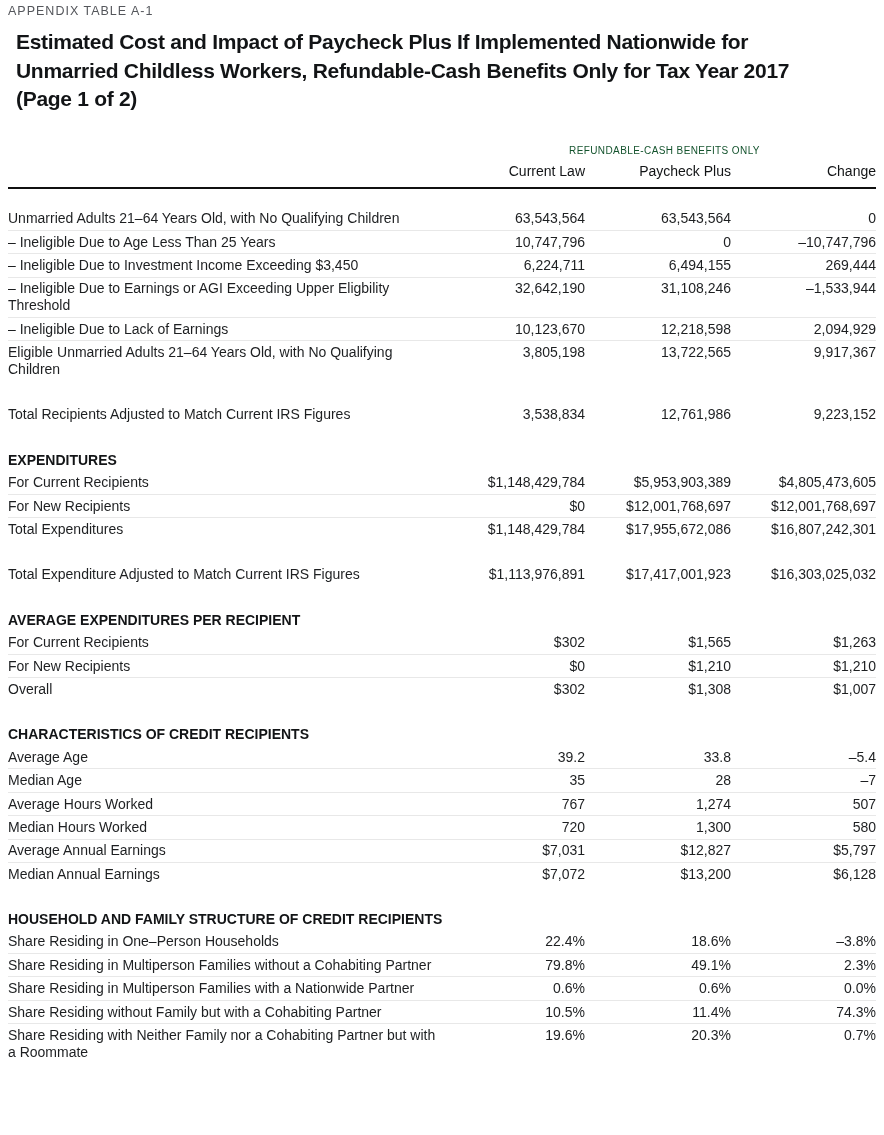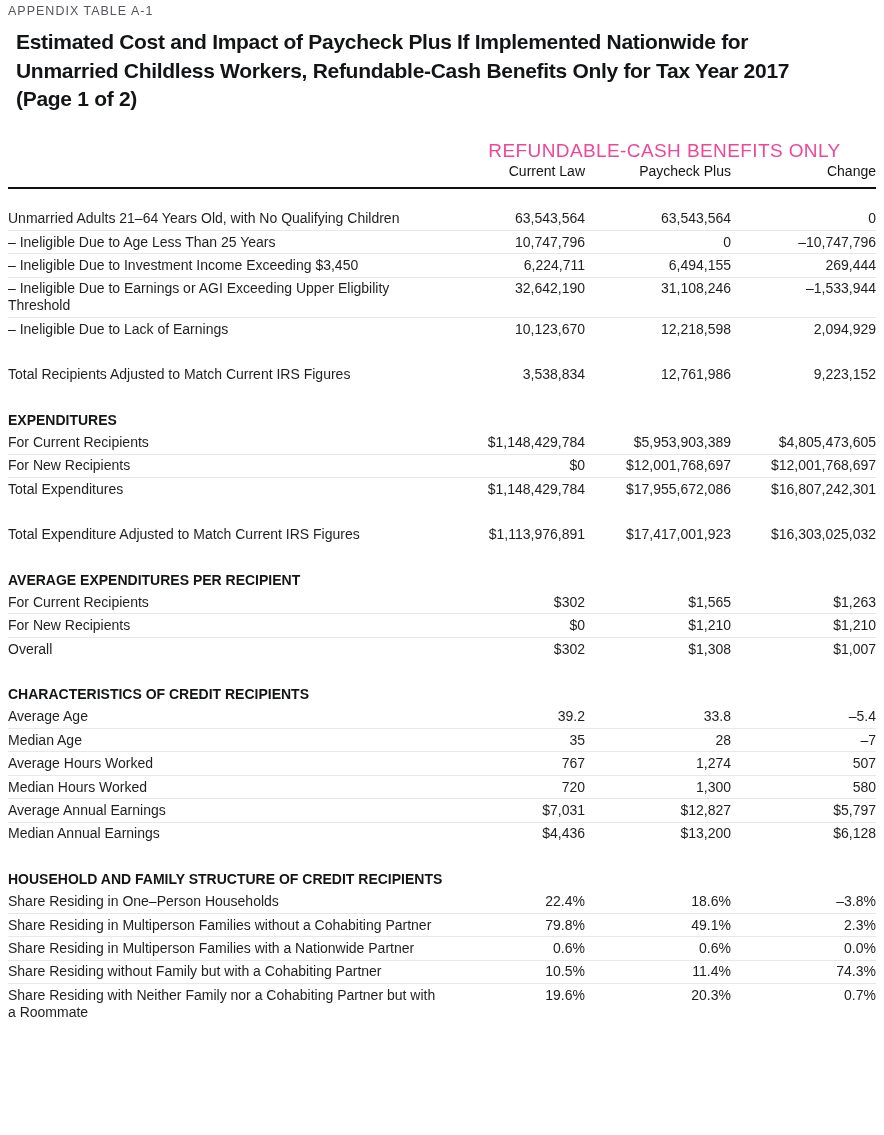--- a/index.html
+++ b/index.html
@@ -19,21 +19,21 @@
   .title div { white-space: nowrap; }
 
   .table { margin-top: 29px; }
   .grid-row {
     display: grid;
     grid-template-columns: 445px 132px 146px 145px;
     align-items: start;
   }
   .group-header {
     grid-column: 2 / 5; text-align: center;
-    font-size: 19px; letter-spacing: 0.4px; color: #ec4899; line-height: 16px;
+    font-size: 10px; letter-spacing: 0.4px; color: #14532d; line-height: 16px;
   }
   .col-header-row { margin-top: 4px; padding-bottom: 7px; }
   .col-h {
     text-align: right; font-weight: 400; font-size: 14px; line-height: 17px;
     color: #121416;
   }
   .header-rule { height: 2px; background: #101010; }
 
   .table-body { padding-top: 19px; font-size: 14px; }
   .block + .block { margin-top: 23px; }
@@ -98,20 +98,26 @@
             <div class="cell">32,642,190</div>
             <div class="cell">31,108,246</div>
             <div class="cell">–1,533,944</div>
           </div>
           <div class="grid-row data-row">
             <div class="row-label">– Ineligible Due to Lack of Earnings</div>
             <div class="cell">10,123,670</div>
             <div class="cell">12,218,598</div>
             <div class="cell">2,094,929</div>
           </div>
+          <div class="grid-row data-row">
+            <div class="row-label">Eligible Unmarried Adults 21–64 Years Old, with No Qualifying Children</div>
+            <div class="cell">3,805,198</div>
+            <div class="cell">13,722,565</div>
+            <div class="cell">9,917,367</div>
+          </div>
         </div>
         <div class="block">
           <div class="grid-row data-row">
             <div class="row-label">Total Recipients Adjusted to Match Current IRS Figures</div>
             <div class="cell">3,538,834</div>
             <div class="cell">12,761,986</div>
             <div class="cell">9,223,152</div>
           </div>
         </div>
         <div class="block">
@@ -191,21 +197,21 @@
             <div class="cell">580</div>
           </div>
           <div class="grid-row data-row">
             <div class="row-label">Average Annual Earnings</div>
             <div class="cell">$7,031</div>
             <div class="cell">$12,827</div>
             <div class="cell">$5,797</div>
           </div>
           <div class="grid-row data-row">
             <div class="row-label">Median Annual Earnings</div>
-            <div class="cell">$4,436</div>
+            <div class="cell">$7,072</div>
             <div class="cell">$13,200</div>
             <div class="cell">$6,128</div>
           </div>
         </div>
         <div class="block">
           <div class="section-heading">HOUSEHOLD AND FAMILY STRUCTURE OF CREDIT RECIPIENTS</div>
           <div class="grid-row data-row">
             <div class="row-label">Share Residing in One–Person Households</div>
             <div class="cell">22.4%</div>
             <div class="cell">18.6%</div>

